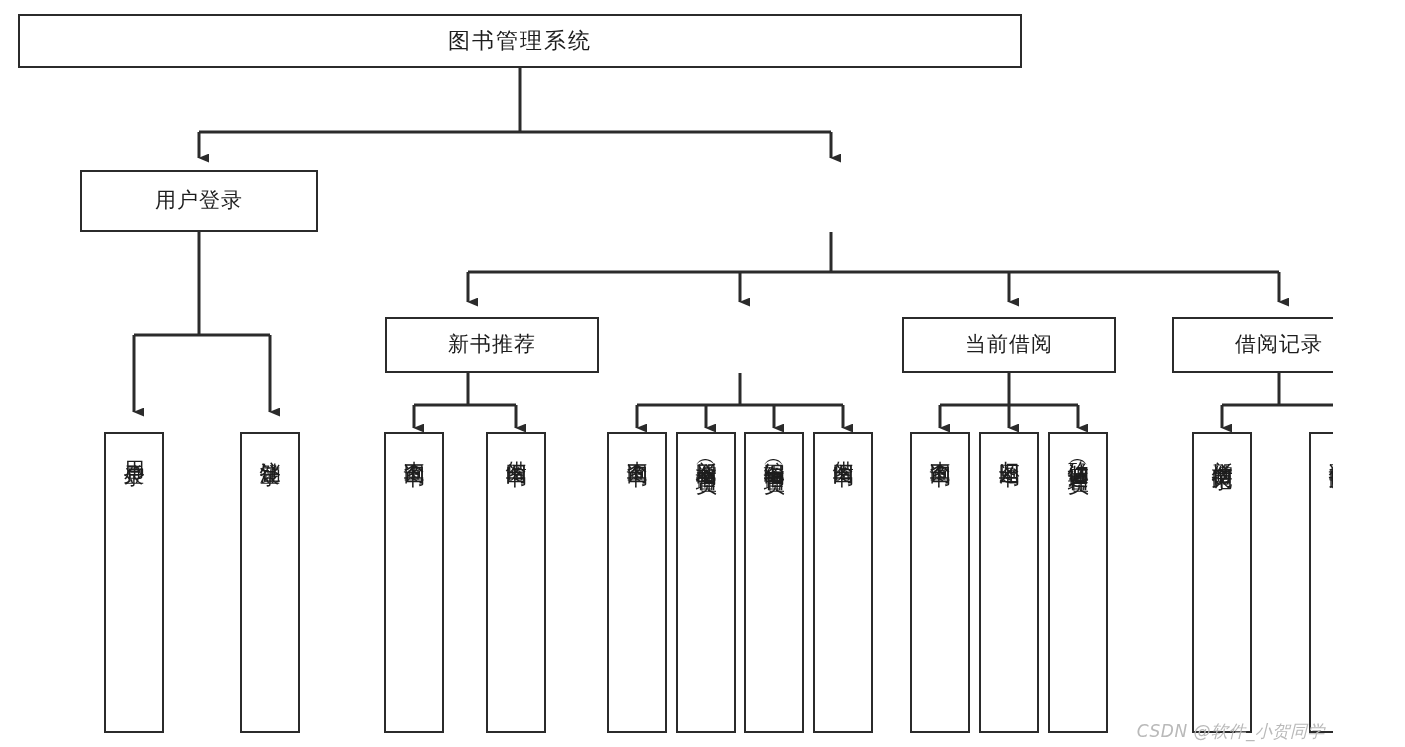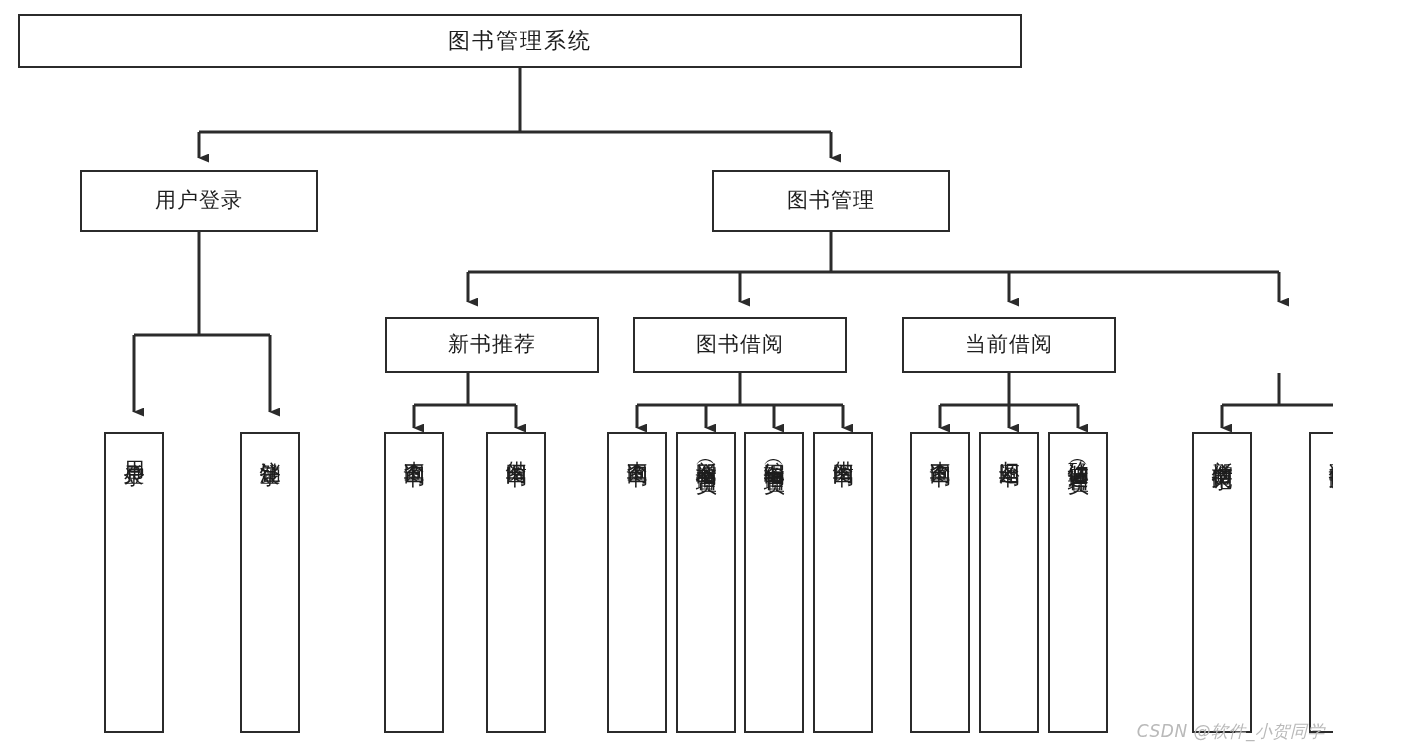--- a/index.html
+++ b/index.html
@@ -128,32 +128,29 @@
     </g>
   </svg>
 
   <div class="node-box node-h node-root" style="left:18px; top:14px; width:1004px; height:54px;">
     <span>图书管理系统</span>
   </div>
 
   <div class="node-box node-h" style="left:80px; top:170px; width:238px; height:62px;">
     <span>用户登录</span>
   </div>
-  <div class="node-box node-h" style="left:712px; top:170px; width:238px; height:62px;">
-    <span>图书管理</span>
-  </div>
 
   <div class="node-box node-h" style="left:361px; top:317px; width:214px; height:56px;margin-left:24px;">
     <span>新书推荐</span>
   </div>
-  <div class="node-box node-h" style="left:633px; top:317px; width:214px; height:56px;">
-    <span>图书借阅</span>
-  </div>
   <div class="node-box node-h" style="left:902px; top:317px; width:214px; height:56px;">
     <span>当前借阅</span>
+  </div>
+  <div class="node-box node-h" style="left:1172px; top:317px; width:214px; height:56px;">
+    <span>借阅记录</span>
   </div>
 
   <div class="node-box node-v" style="left:104px; top:432px; width:60px; height:301px;">
     <span class="vtext">用户登录</span>
   </div>
   <div class="node-box node-v" style="left:240px; top:432px; width:60px; height:301px;">
     <span class="vtext">注销登录</span>
   </div>
 
   <div class="node-box node-v" style="left:384px; top:432px; width:60px; height:301px;">

